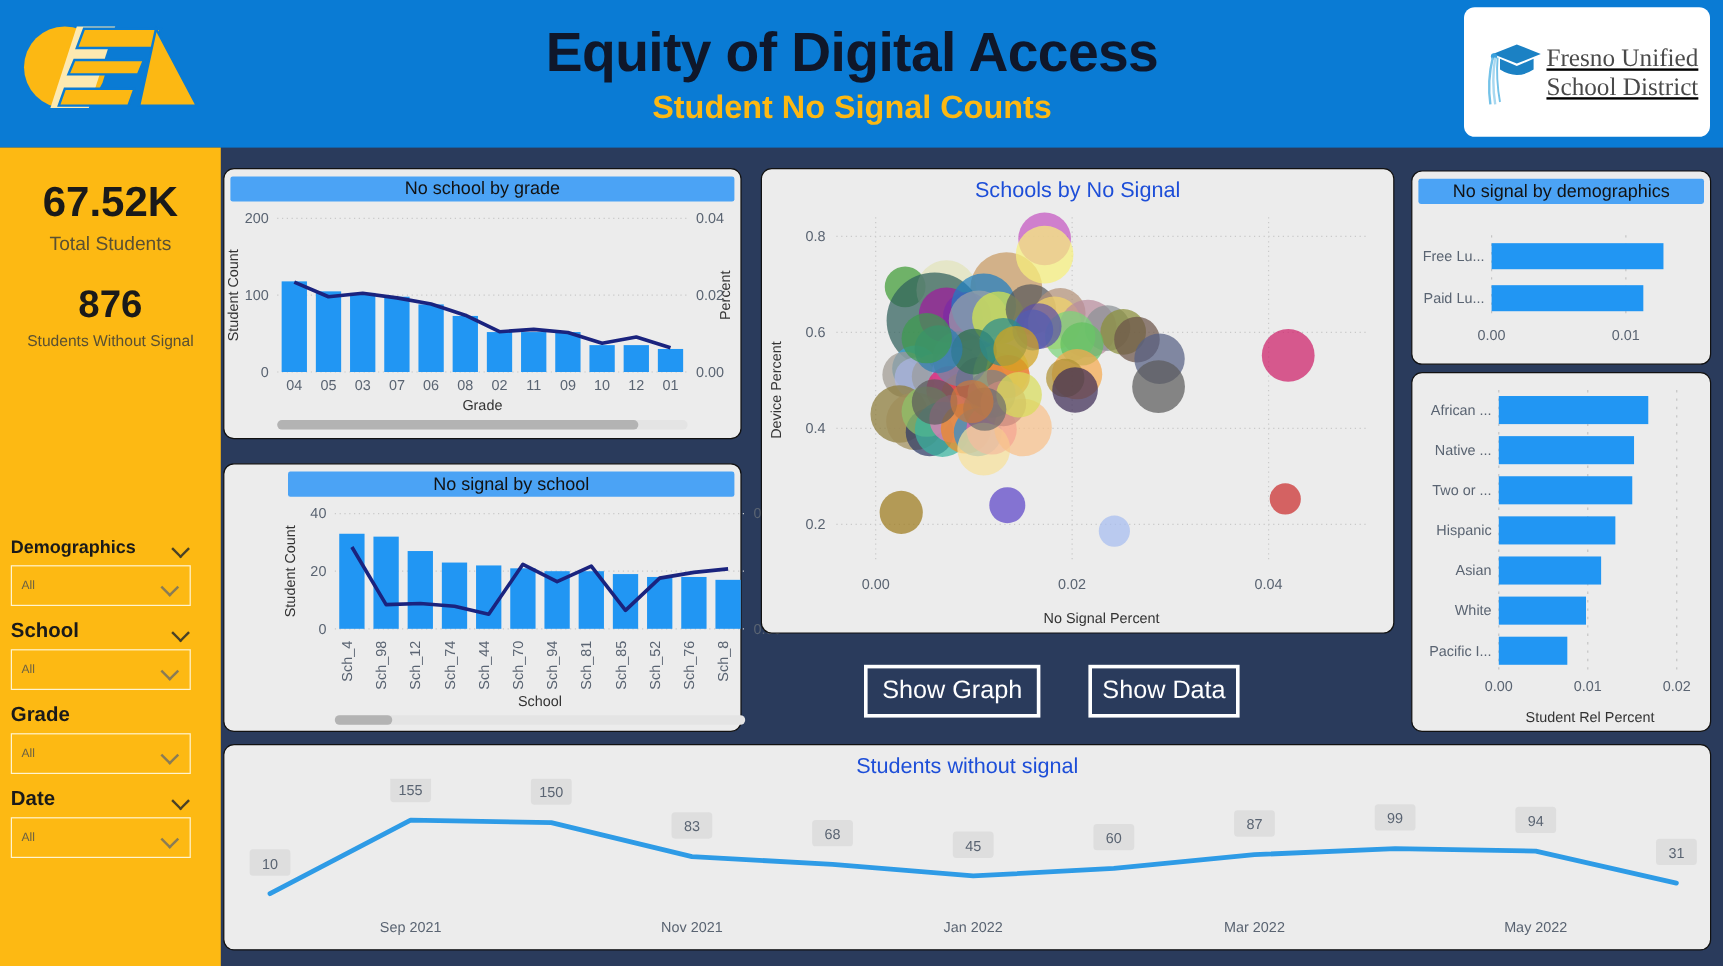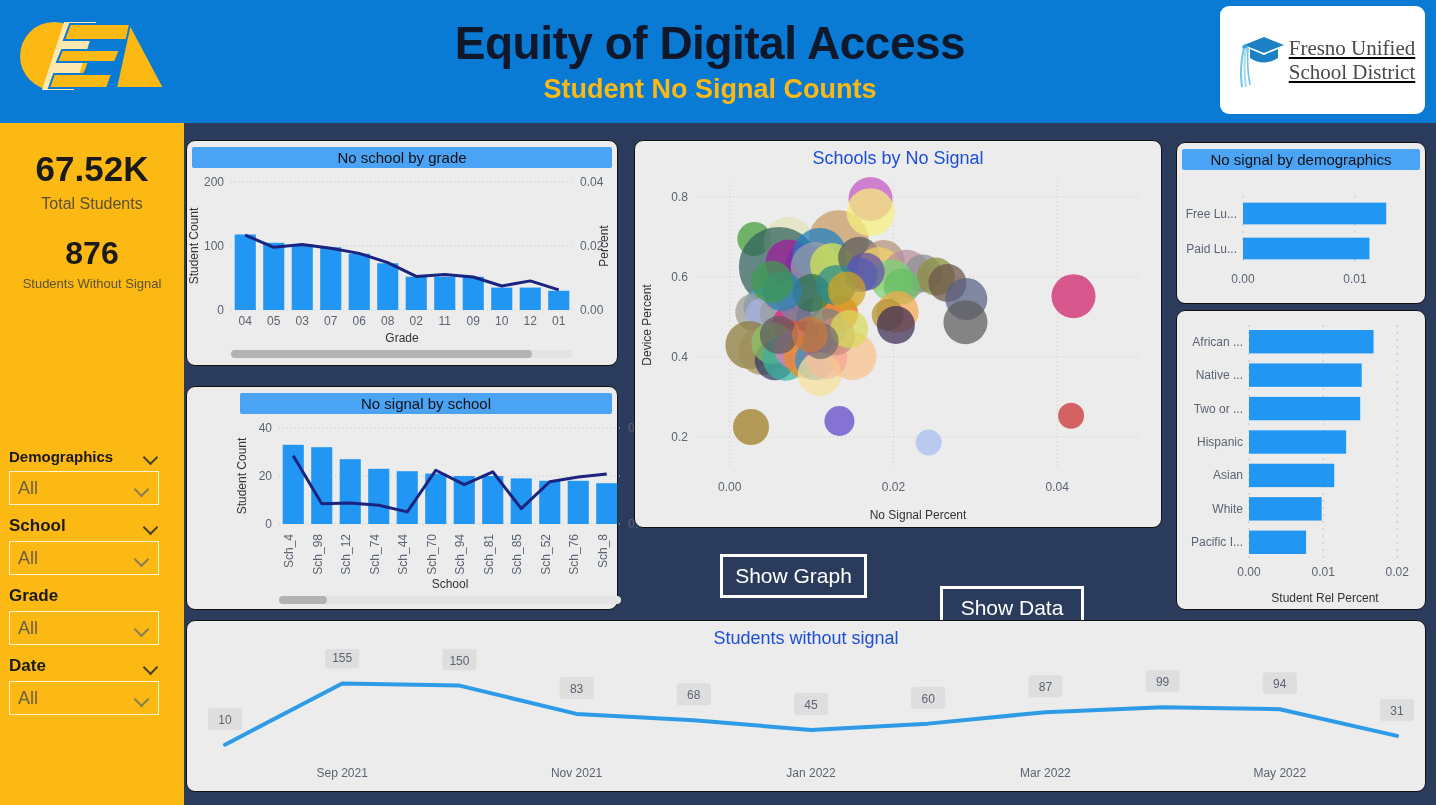--- a/index.html
+++ b/index.html
@@ -52,21 +52,21 @@
   .filters { position: absolute; left: 0; top: 318px; width: 168px; }
   .filter-block { margin-bottom: 6px; padding: 0 9px; }
   .filter-head {
     display: flex; align-items: center; justify-content: space-between;
     height: 30px; color: #1a1a1a; font-size: 17px; font-weight: bold;
   }
   .filter-head.small { font-size: 15px; }
   .filter-select {
     height: 34px; border: 1px solid #fff4d0; display: flex;
     align-items: center; justify-content: space-between; padding: 0 8px;
-    color: #6b6043; font-size: 18px;
+    color: #6b6043; font-size: 10px;
   }
   .chev { width: 15px; height: 9px; position: relative; flex: none; }
   .chev::before {
     content: ""; position: absolute; left: 1px; top: 0;
     width: 9px; height: 9px; border-right: 2px solid #4a4226;
     border-bottom: 2px solid #4a4226; transform: rotate(45deg);
   }
   .chev.light::before { border-color: #8a7c55; }
 
   
@@ -94,21 +94,21 @@
   .sbar-track { fill: #e4e4e4; }
   .sbar-thumb { fill: #b3b3b3; }
 
   
   .btn {
     position: absolute; background: #2a3b5c; border: 3px solid #ffffff;
     color: #ffffff; font-size: 21px; display: flex;
     align-items: center; justify-content: center; cursor: pointer;
   }
   #show-graph-btn { left: 720px; top: 554px; width: 147px; height: 44px; }
-  #show-data-btn  { left: 940px; top: 554px; width: 144px; height: 44px; margin-top: 32px; }
+  #show-data-btn  { left: 907px; top: 554px; width: 126px; height: 44px; }
 </style>
 </head>
 <body>
 
 <div id="app">
 
   <div class="header">
     <svg class="logo-oea" viewBox="0 0 160 88">
       <circle cx="42" cy="44" r="34" fill="#fcb813"></circle>
       <path d="M52 10 L30 78 L62 78 L84 10 Z" fill="#fde9b0"></path>

